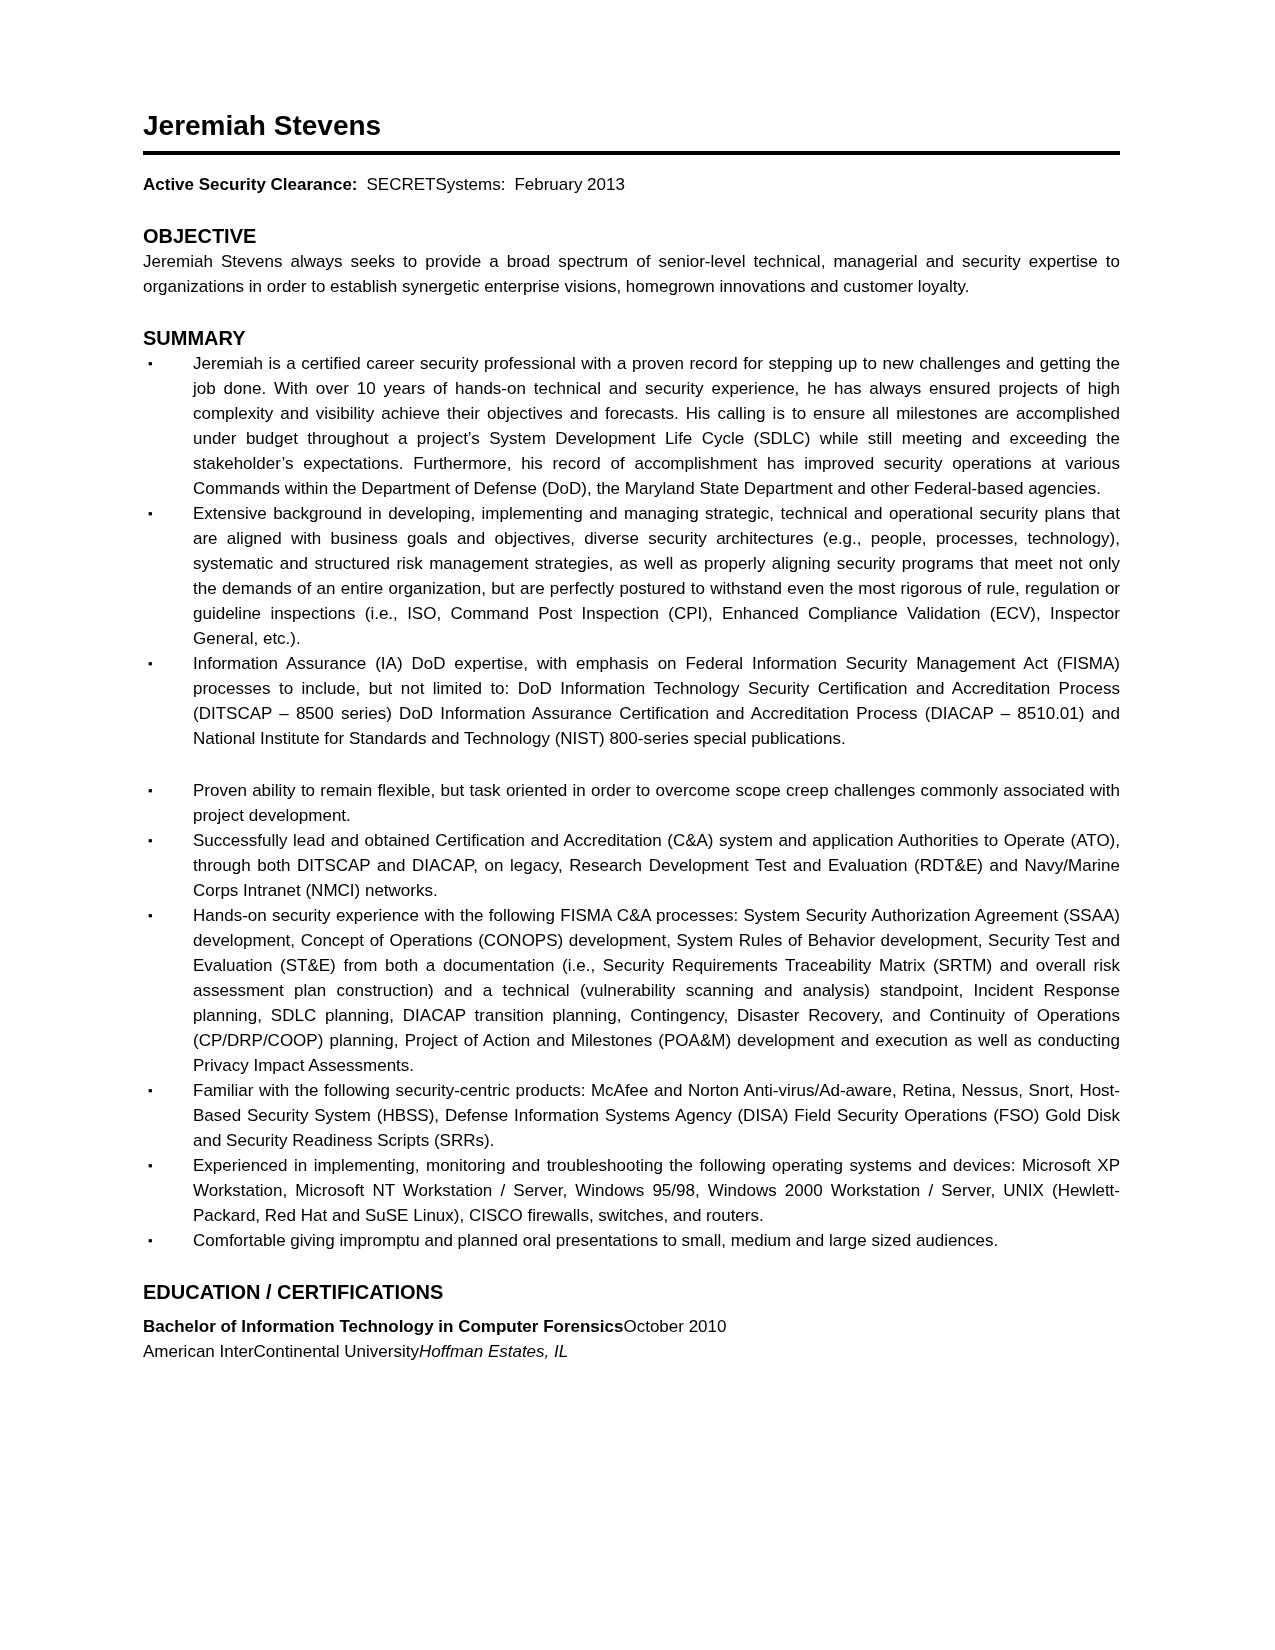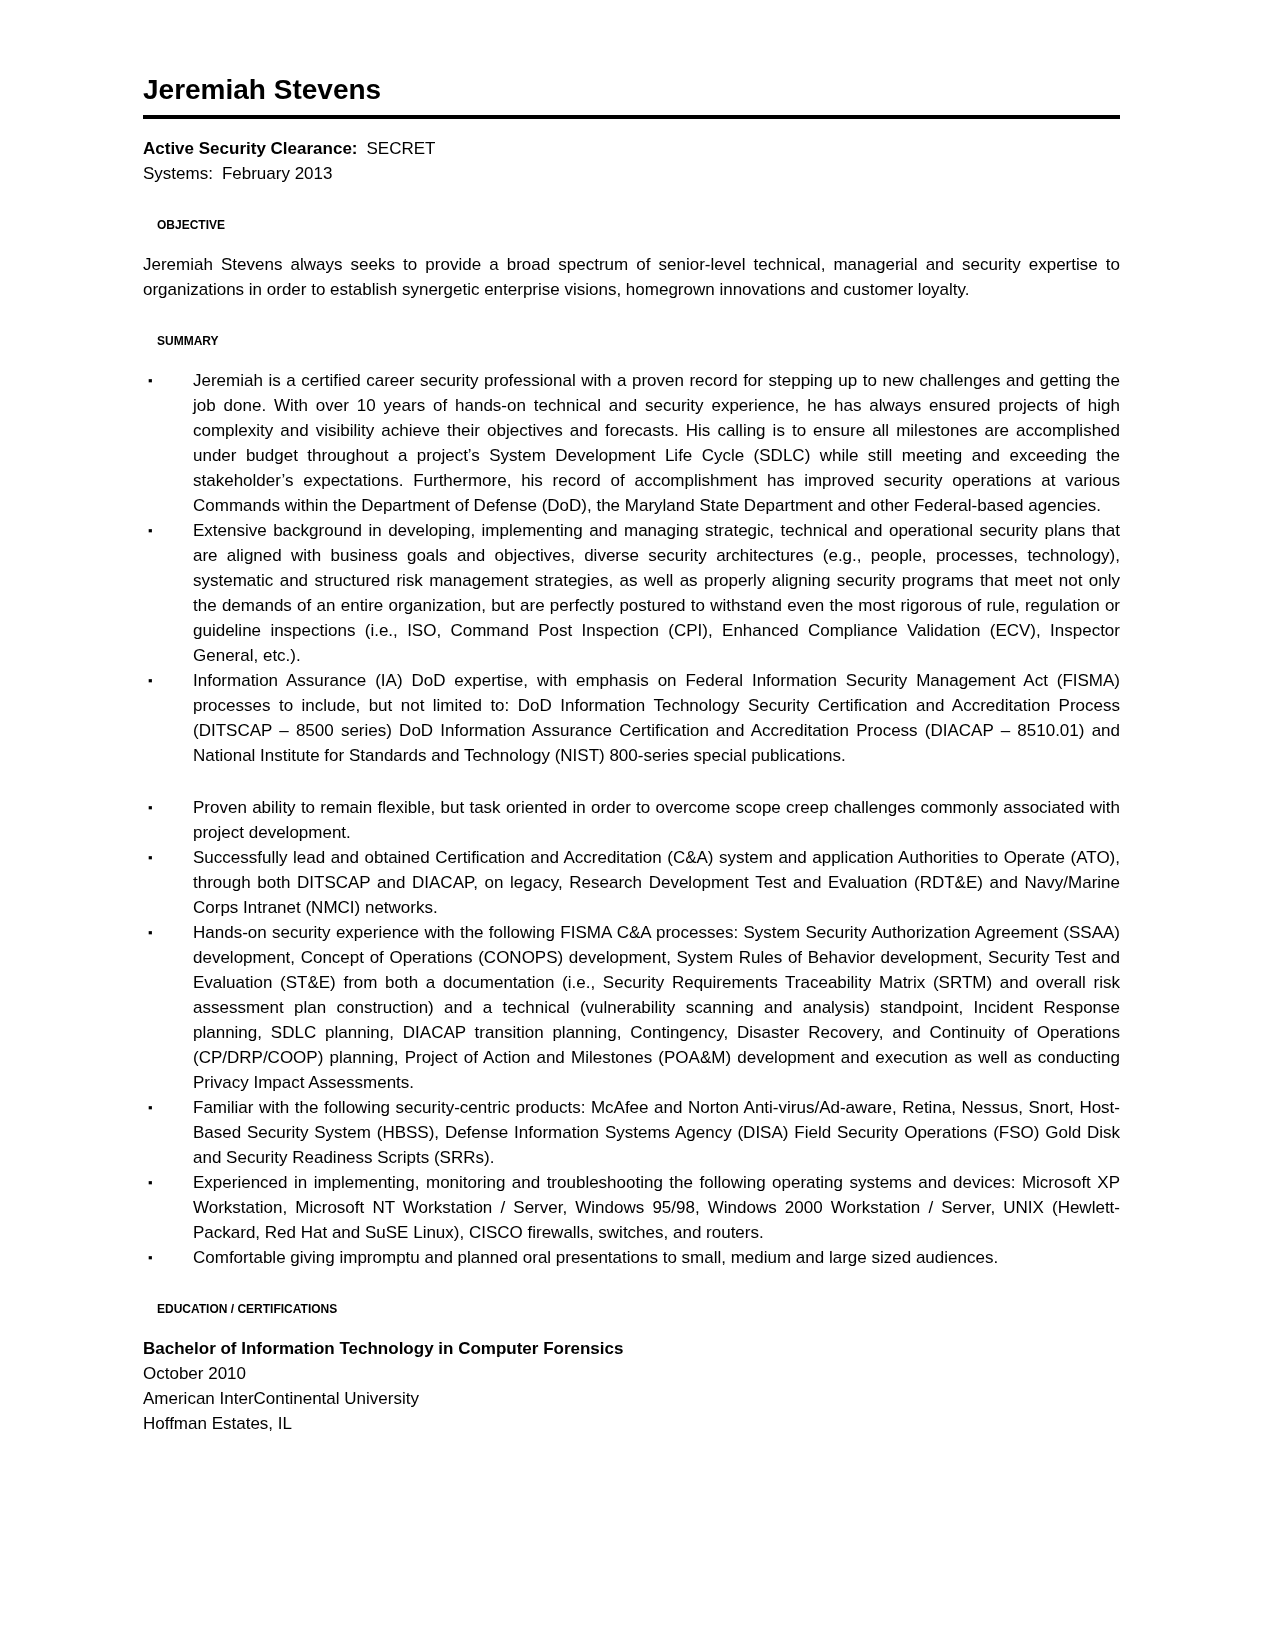--- a/index.html
+++ b/index.html
@@ -11,47 +11,46 @@
     position: relative;
     width: 1275px;
     height: 1650px;
     margin: 0 auto;
     background: #ffffff;
     color: #000000;
     font-family: "Liberation Sans", "DejaVu Sans", sans-serif;
     font-size: 17px;
     line-height: 25px;
     box-sizing: border-box;
-    padding: 72px 155px 0 143px;
+    padding: 108px 155px 0 143px;
     overflow: hidden;
   }
   h1 {
     margin: 0;
     font-size: 28px;
     line-height: 36px;
     font-weight: bold;
   }
   .rule {
     height: 4px;
     background: #000000;
     margin-top: 7px;
   }
   .row {
     display: flex;
-    flex-direction: column;
   }
   .clearance-row {
     margin-top: 17px;
   }
   .bold { font-weight: bold; }
   .sp { display: inline-block; width: 9px; }
   section { margin-top: 27px; }
   h2 {
-    margin: 14px;
-    font-size: 12px;
+    margin: 0;
+    font-size: 20px;
     line-height: 25px;
     font-weight: bold;
   }
   p.body {
     margin: 0;
     text-align: justify;
   }
   ul.bullets {
     list-style: none;
     margin: 0;
@@ -62,21 +61,21 @@
     flex: 0 0 45px;
     padding-left: 5px;
     font-size: 13px;
     line-height: 25px;
   }
   .btext {
     flex: 1 1 auto;
     text-align: justify;
   }
   .edu-rows { margin-top: 9px; }
-  .edu-loc { margin-right: 70px; }
+  .edu-loc { margin-right: 70px; font-style: italic; }
 </style>
 </head>
 <body>
 
 <div class="page">
 
   <h1>Jeremiah Stevens</h1>
   <div class="rule"></div>
 
   <div class="row clearance-row">

